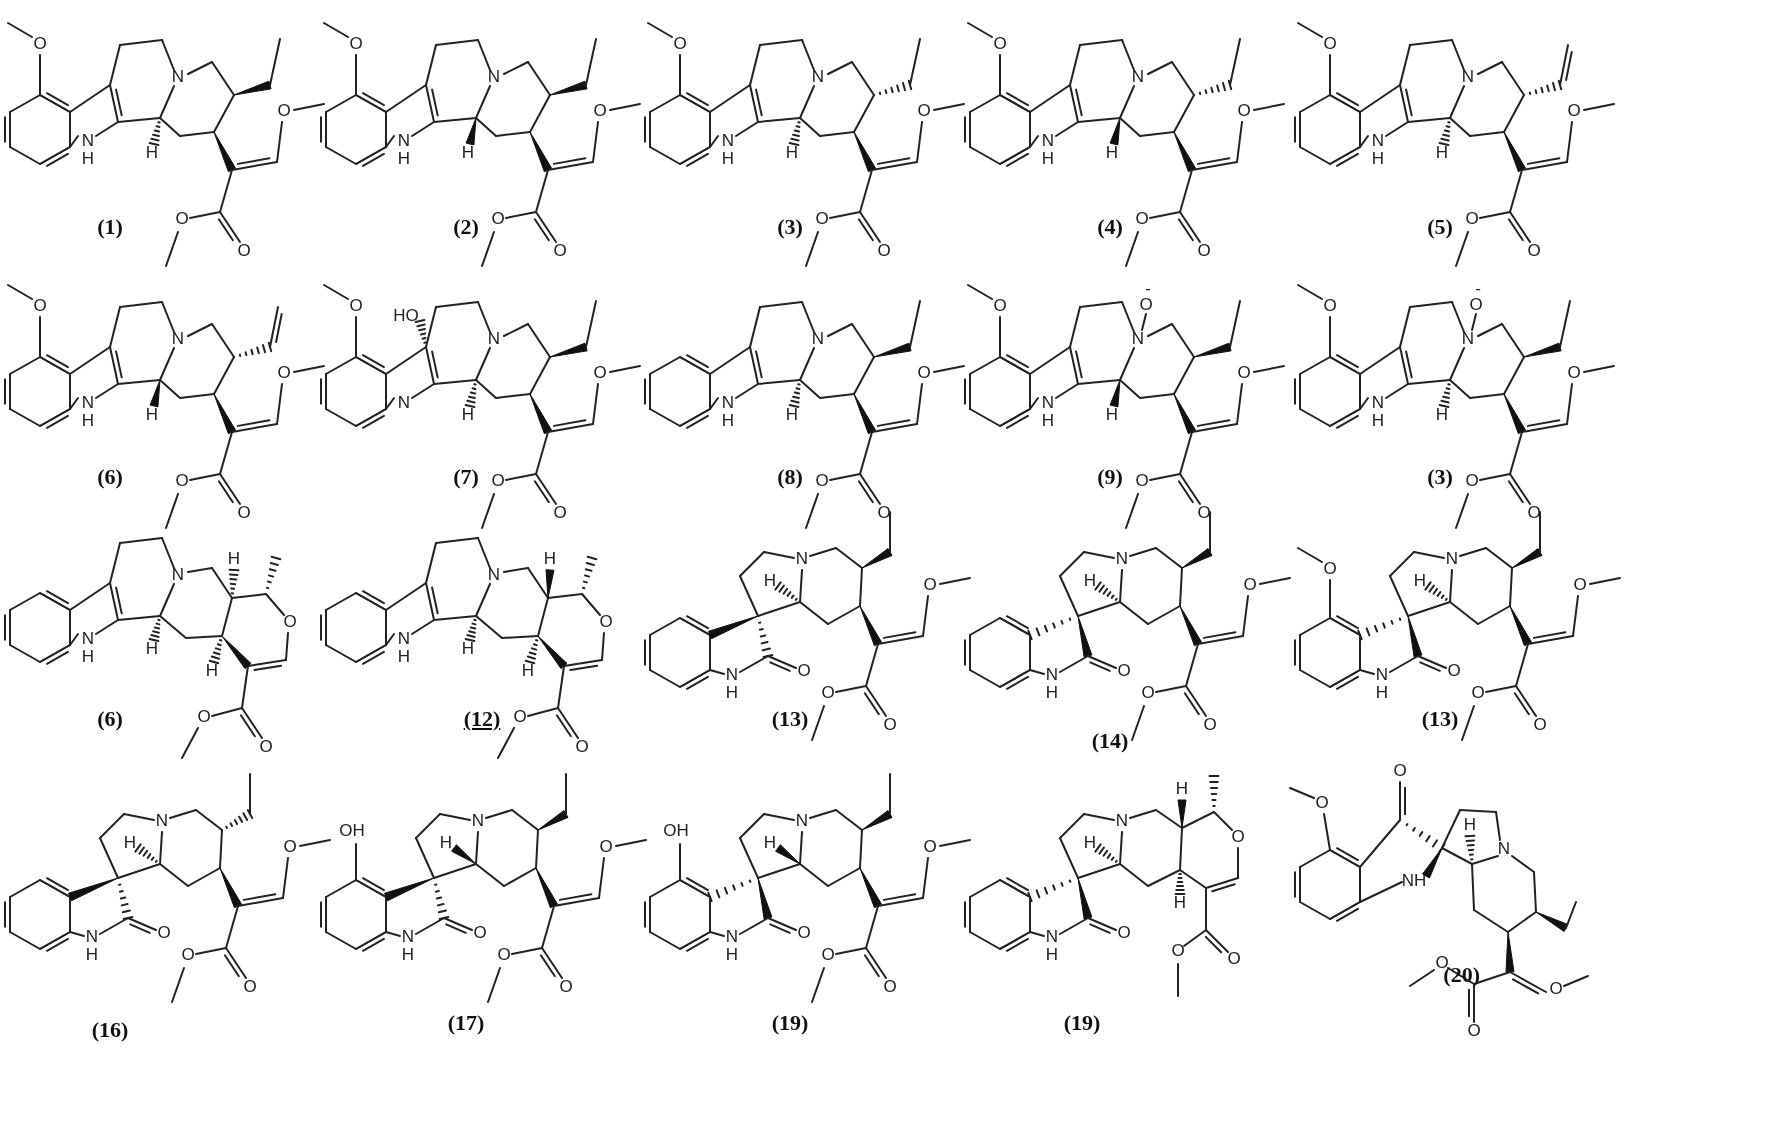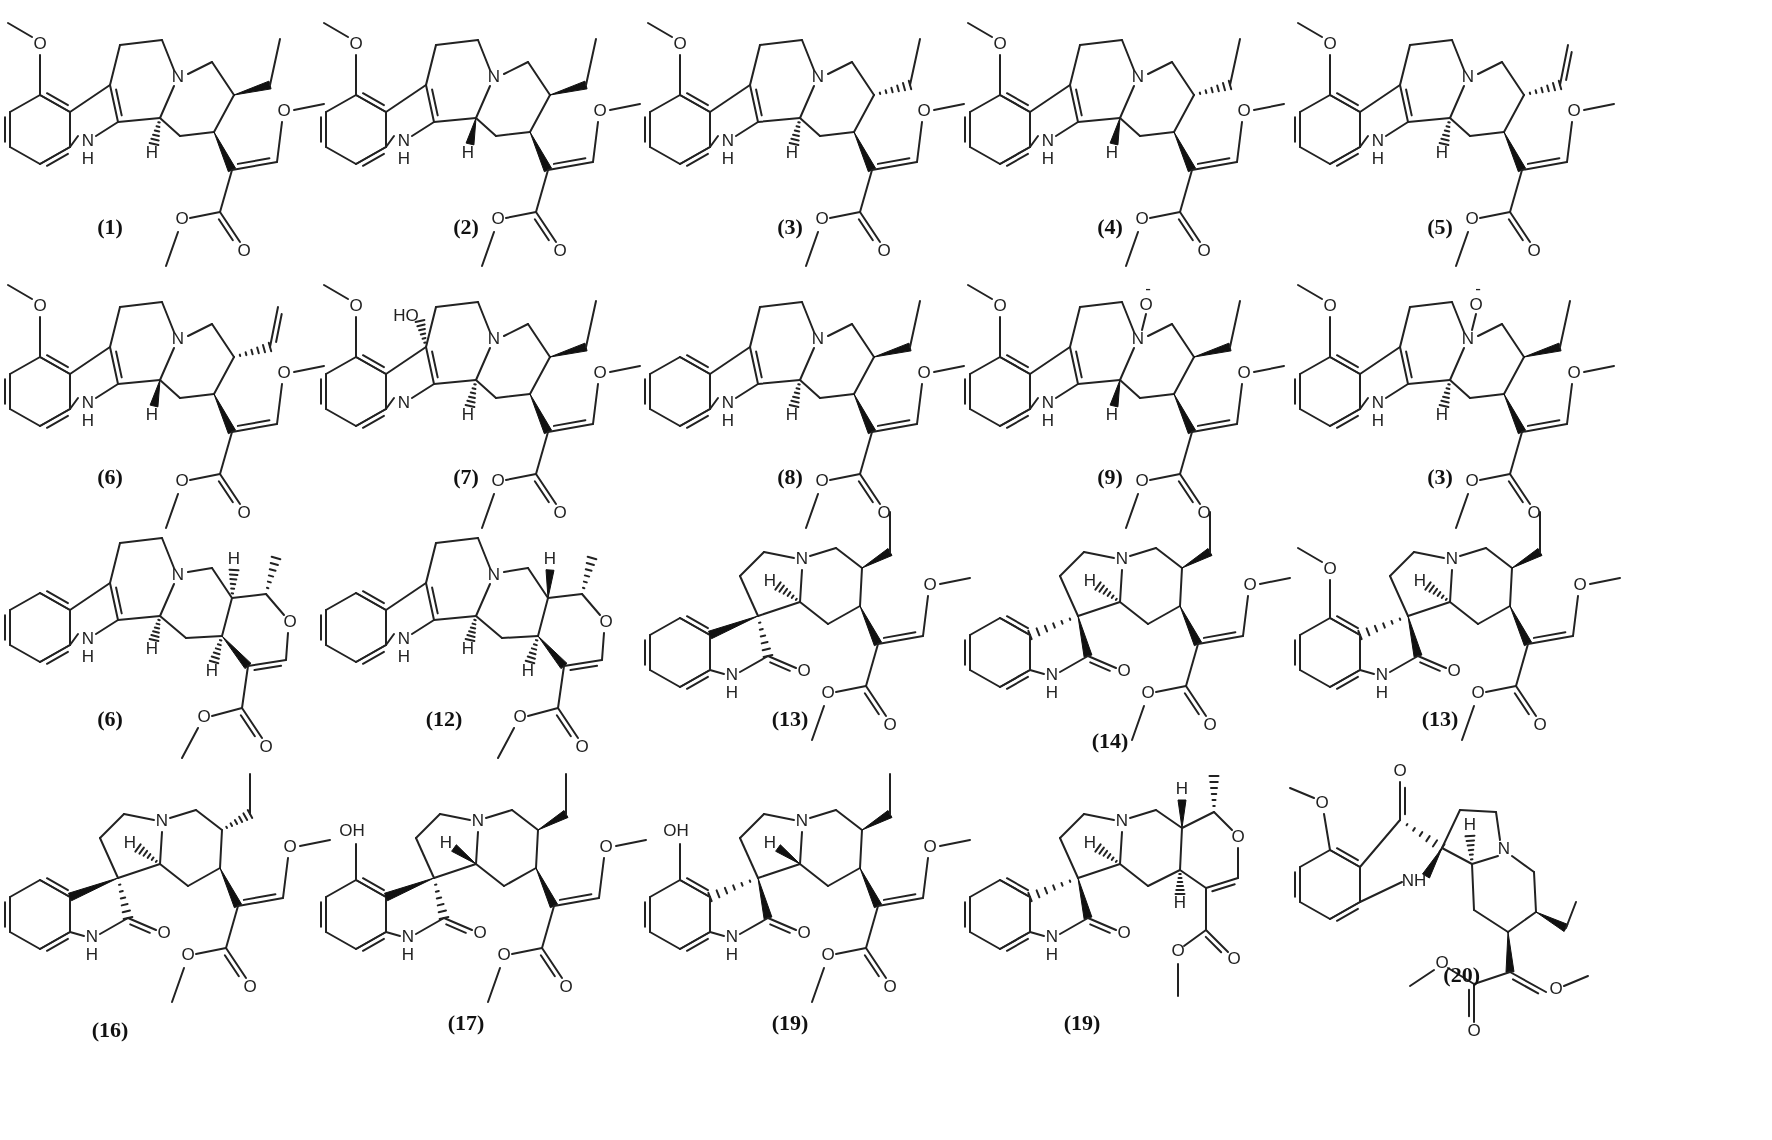--- a/index.html
+++ b/index.html
@@ -731,21 +731,21 @@
           <line x1="248" y1="168" x2="242" y2="210"></line>
           <line x1="242" y1="210" x2="262" y2="240"></line>
           <line x1="240.8397485283108" y1="217.27350098112615" x2="254.8397485283108" y2="238.27350098112615"></line>
           <text x="266" y="250" text-anchor="middle" dominant-baseline="middle">O</text>
           <line x1="242" y1="210" x2="212" y2="218"></line>
           <text x="204" y="220" text-anchor="middle" dominant-baseline="middle">O</text>
           <line x1="198" y1="230" x2="182" y2="260"></line>
         </g>
       </svg>
     </div>
-    <div class="label" style="left: 404px; top: 706px;">(12)</div>
+    <div class="label" style="left: 442px; top: 706px; text-decoration: underline;">(12)</div>
     <div class="cell" style="left: 640px; top: 498px;">
       <svg width="340" height="240" viewBox="0 0 340 240">
         <g>
           <polyline points="40,120 70,137 70,172 40,189 10,172 10,137 40,120"></polyline>
           <line x1="40" y1="120" x2="70" y2="137"></line>
           <line x1="46.9650628599044" y1="118.19988907075694" x2="67.9650628599044" y2="130.09988907075692"></line>
           <line x1="70" y1="172" x2="40" y2="189"></line>
           <line x1="67.9650628599044" y1="178.90011092924308" x2="46.9650628599044" y2="190.80011092924306"></line>
           <line x1="10" y1="172" x2="10" y2="137"></line>
           <line x1="5" y1="166.75" x2="5" y2="142.25"></line>

